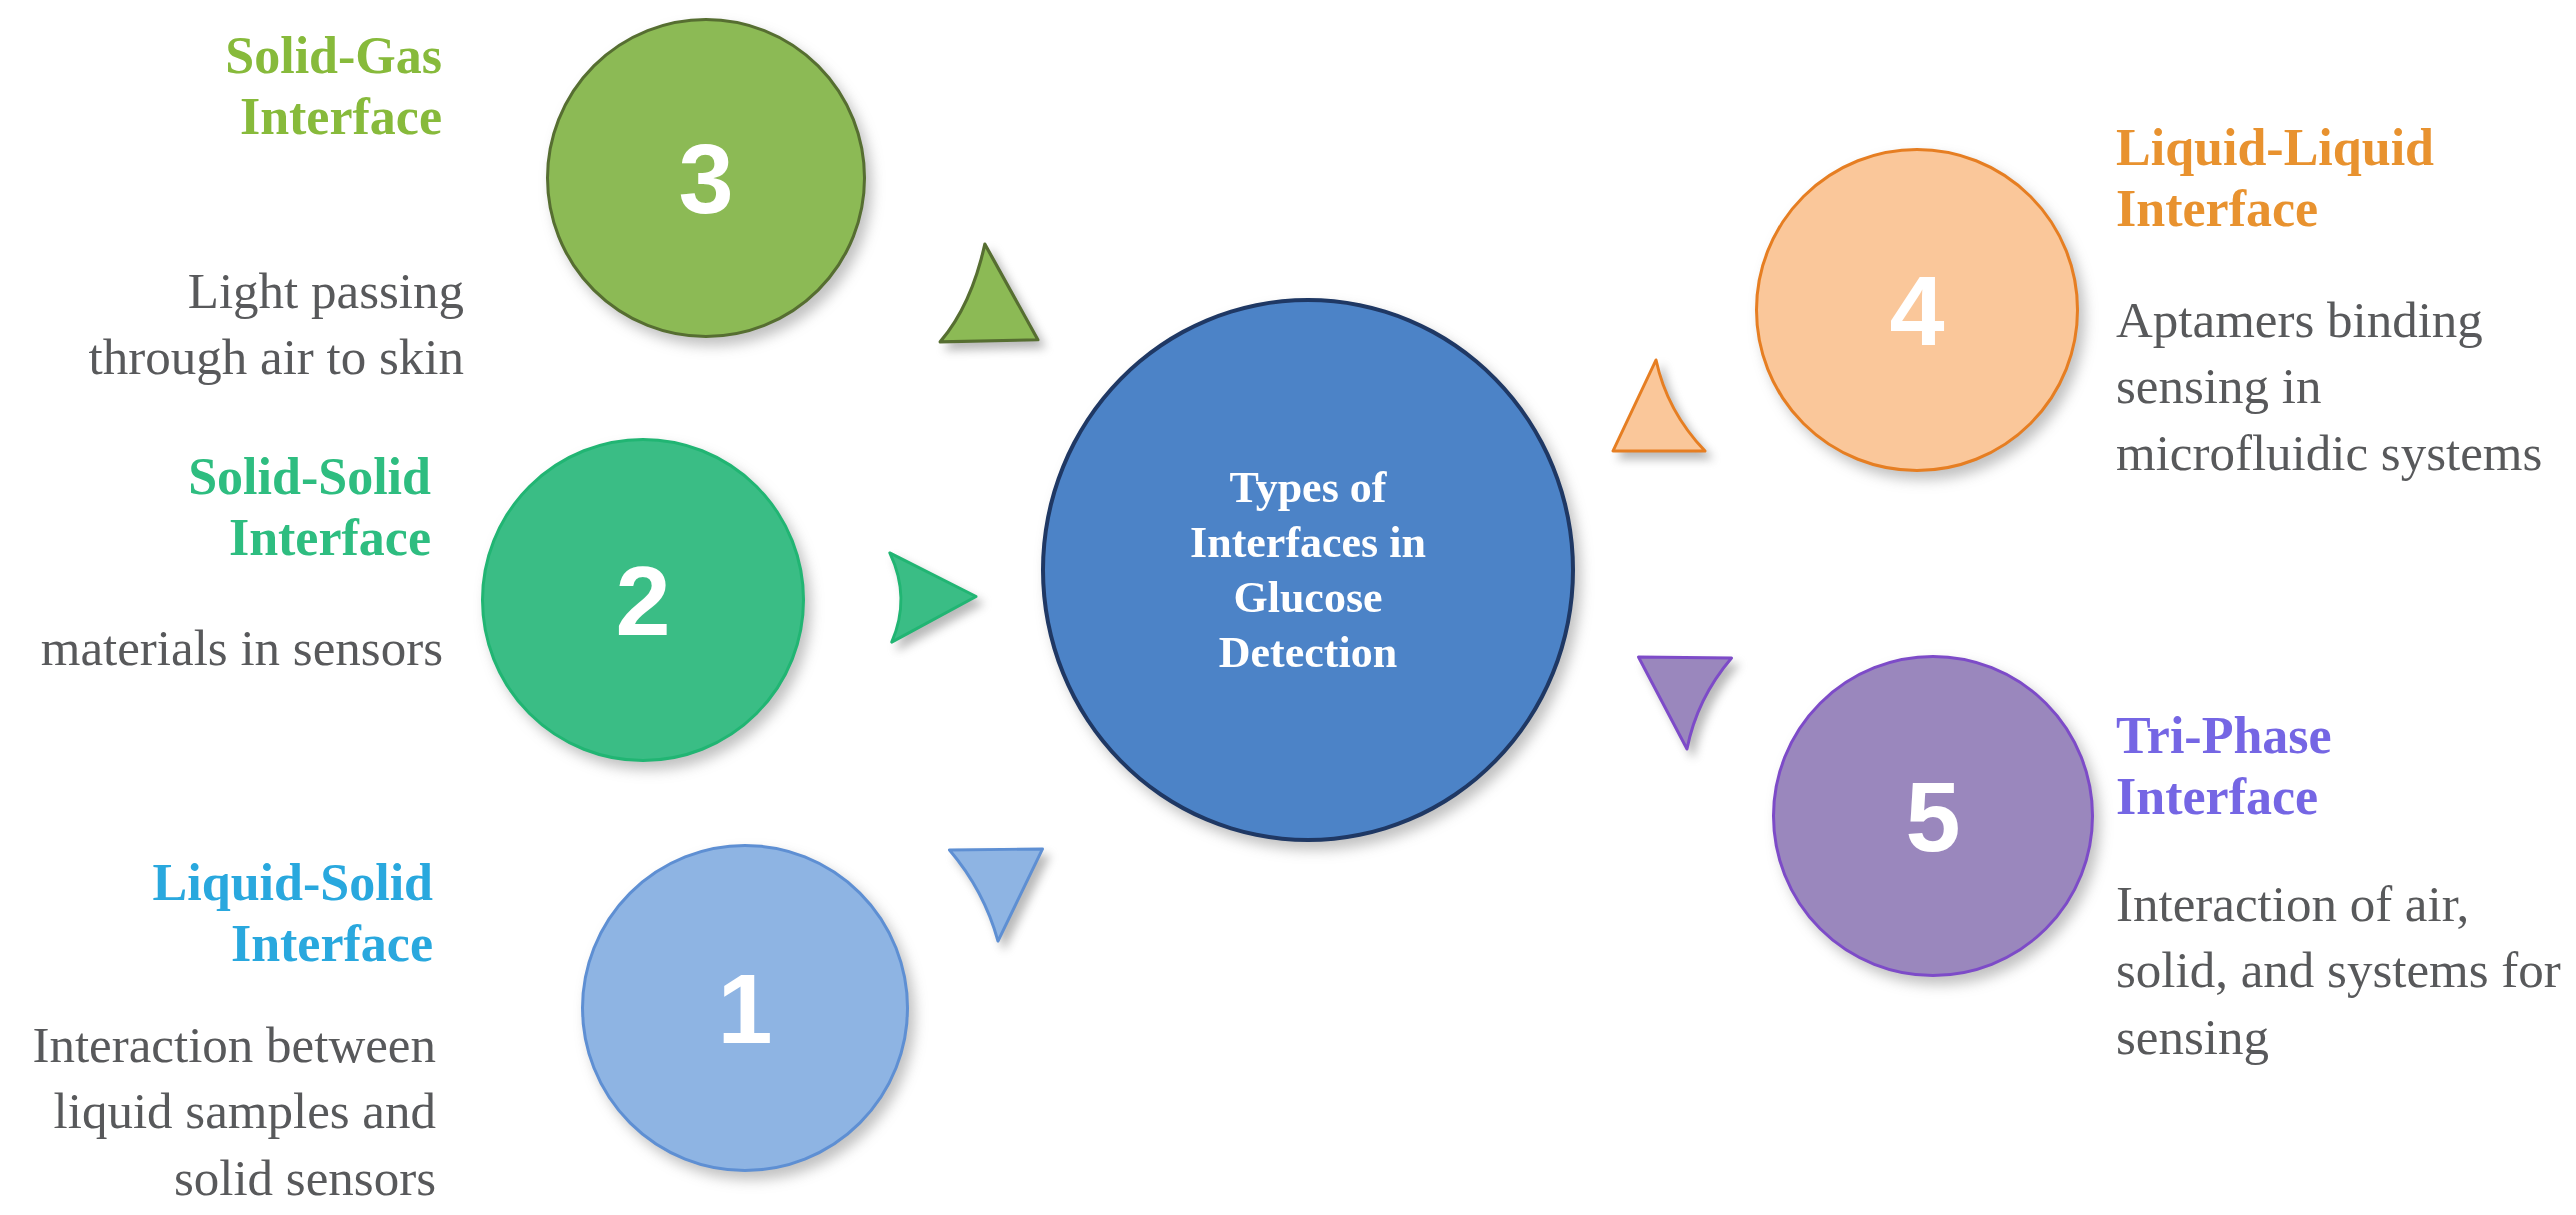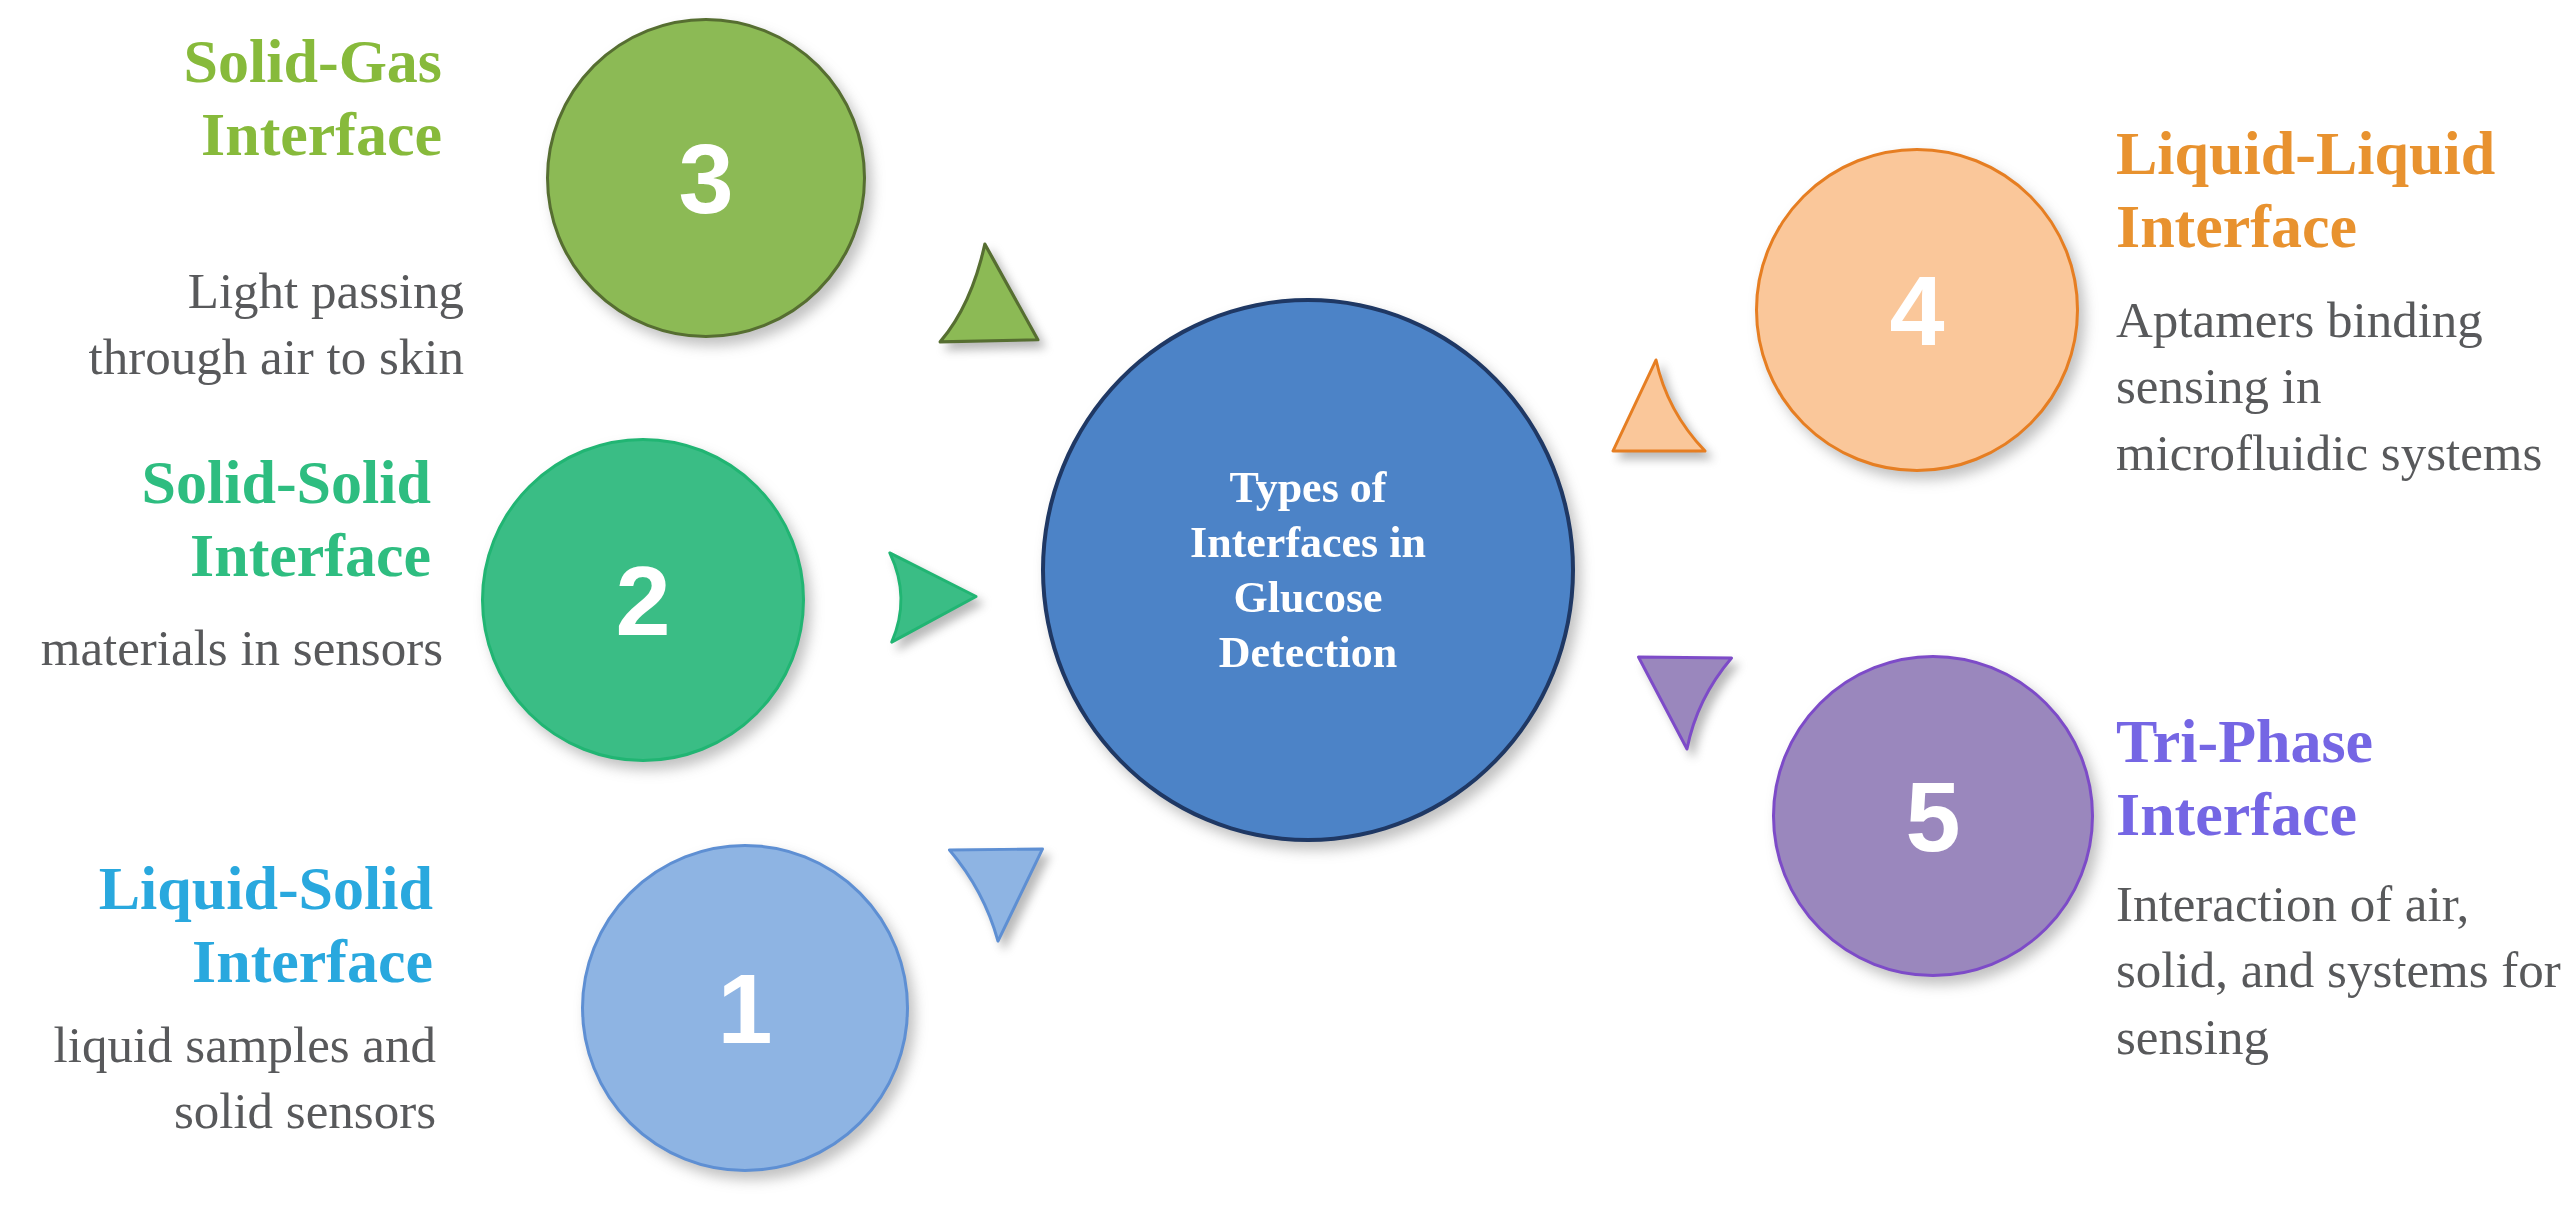--- a/index.html
+++ b/index.html
@@ -61,21 +61,21 @@
   .a3 { left: 926px; top: 241px;  width: 126px; height: 104px; }
   .a2 { left: 876px; top: 549px;  width: 109px; height: 97px; }
   .a1 { left: 941px; top: 846px; width: 110px; height: 99px; }
   .a4 { left: 1605px; top: 357px;  width: 108px; height: 98px; }
   .a5 { left: 1634px; top: 654px;  width: 102px; height: 99px; }
 
   
   .label { position: absolute; }
   .label .title {
     font-weight: 700;
-    font-size: 62px;
+    font-size: 52px;
     line-height: 1.18;
   }
   .label .desc {
     color: #58595B;
     font-size: 51px;
     line-height: 1.30;
   }
   .align-right { text-align: right; }
   .align-left  { text-align: left; }
 
@@ -158,20 +158,21 @@
   </div>
   <div class="label align-right lab2-desc">
     <div class="desc">materials in sensors</div>
   </div>
 
   <div class="label align-right lab1-title t1">
     <div class="title">Liquid-Solid</div>
     <div class="title">Interface</div>
   </div>
   <div class="label align-right lab1-desc">
+    <div class="desc">Interaction between</div>
     <div class="desc">liquid samples and</div>
     <div class="desc">solid sensors</div>
   </div>
 
   <div class="label align-left lab4-title t4">
     <div class="title">Liquid-Liquid</div>
     <div class="title">Interface</div>
   </div>
   <div class="label align-left lab4-desc">
     <div class="desc">Aptamers binding</div>

